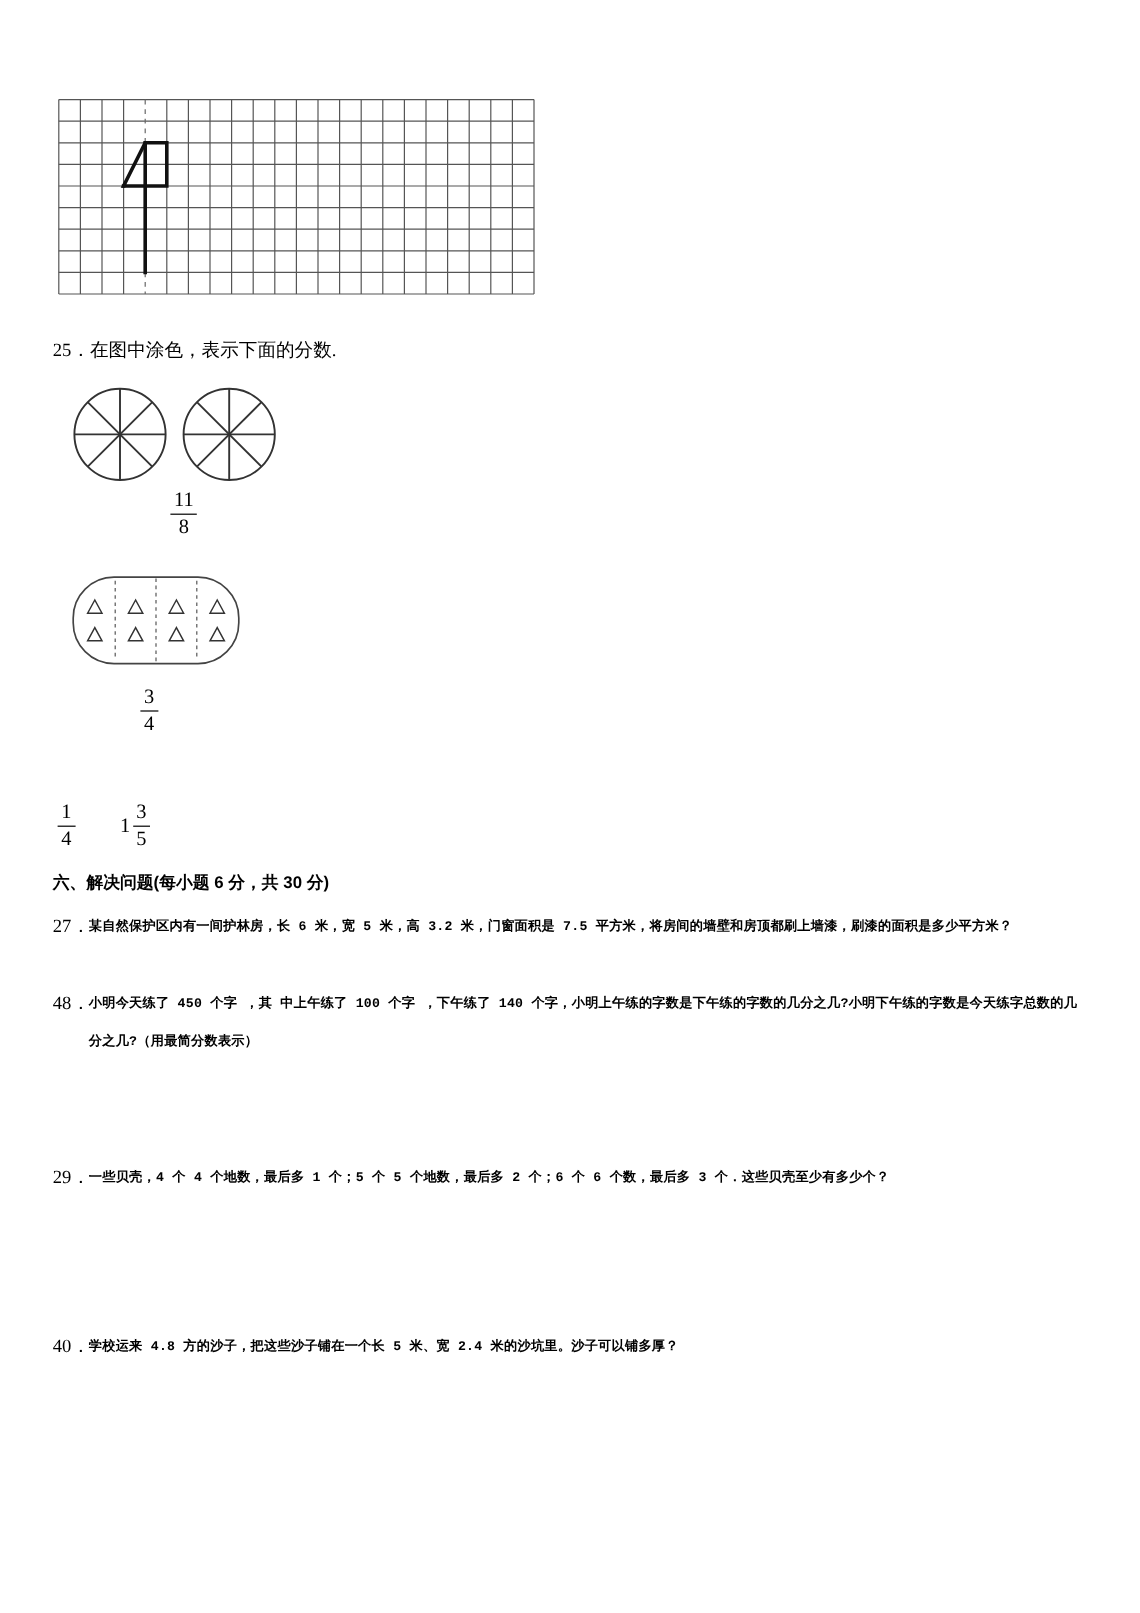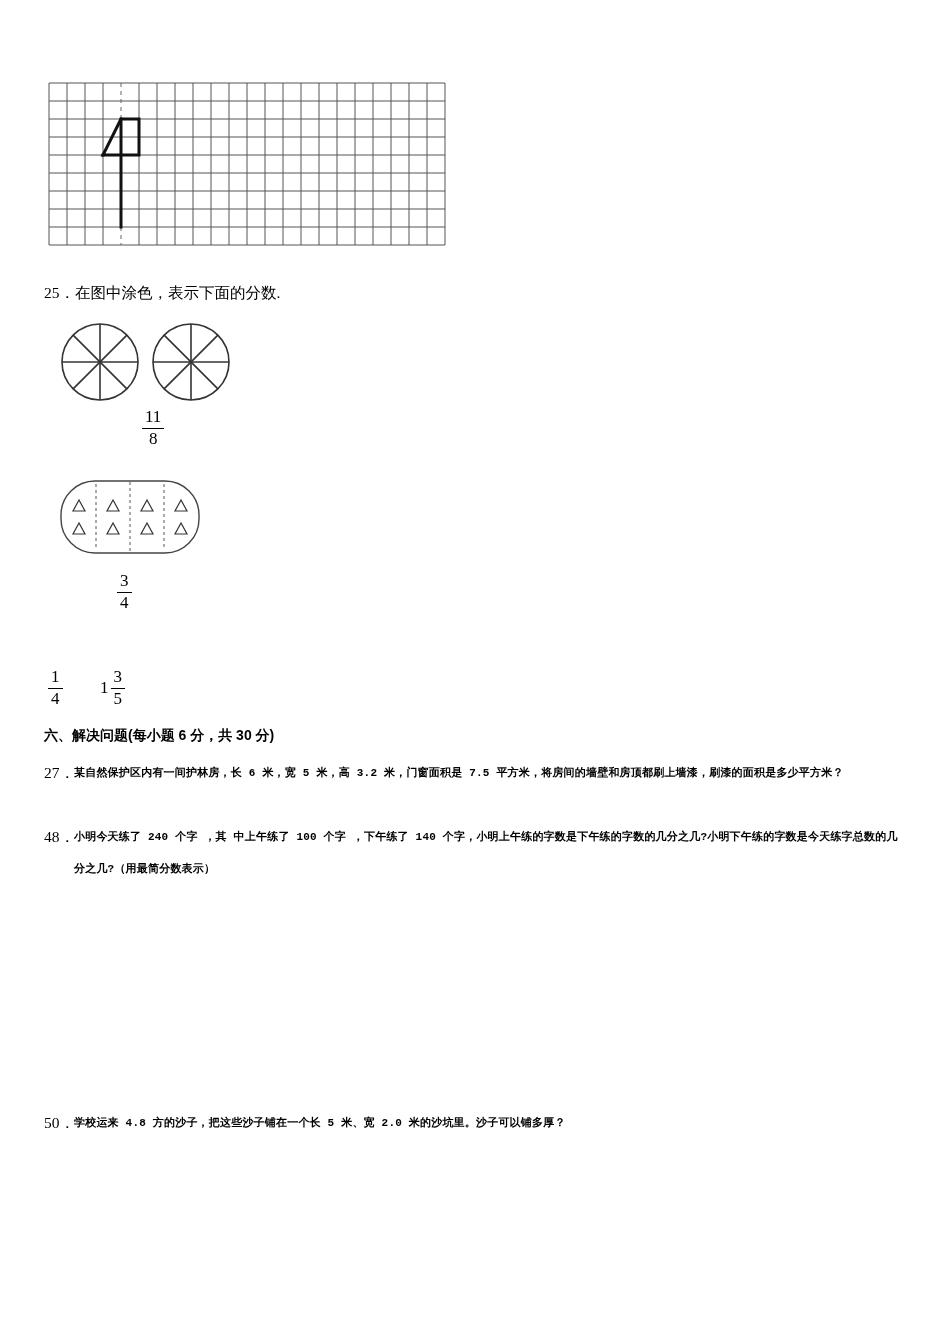--- a/index.html
+++ b/index.html
@@ -252,22 +252,26 @@
 
   <div class="section-head" style="left:44px; top:727px;">六、解决问题(每小题 6 分，共 30 分)</div>
 
   <div class="qtext" style="left:44px; top:757px;">
     <span class="numlabel">27．</span>
     <span class="content">某自然保护区内有一间护林房，长 6 米，宽 5 米，高 3.2 米，门窗面积是 7.5 平方米，将房间的墙壁和房顶都刷上墙漆，刷漆的面积是多少平方米？</span>
   </div>
 
   <div class="qtext" style="left:44px; top:821px;">
     <span class="numlabel">48．</span>
-    <span class="content">小明今天练了 240 个字 ，其 中上午练了 100 个字 ，下午练了 140 个字，小明上午练的字数是下午练的字数的几分之几?小明下午练的字数是今天练字总数的几分之几?（用最简分数表示）</span>
-  </div>
-
+    <span class="content">小明今天练了 450 个字 ，其 中上午练了 100 个字 ，下午练了 140 个字，小明上午练的字数是下午练的字数的几分之几?小明下午练的字数是今天练字总数的几分之几?（用最简分数表示）</span>
+  </div>
+
+  <div class="qtext" style="left:44px; top:966px;">
+    <span class="numlabel">29．</span>
+    <span class="content">一些贝壳，4 个 4 个地数，最后多 1 个；5 个 5 个地数，最后多 2 个；6 个 6 个数，最后多 3 个．这些贝壳至少有多少个？</span>
+  </div>
 
   <div class="qtext" style="left:44px; top:1107px;">
-    <span class="numlabel">50．</span>
-    <span class="content">学校运来 4.8 方的沙子，把这些沙子铺在一个长 5 米、宽 2.0 米的沙坑里。沙子可以铺多厚？</span>
+    <span class="numlabel">40．</span>
+    <span class="content">学校运来 4.8 方的沙子，把这些沙子铺在一个长 5 米、宽 2.4 米的沙坑里。沙子可以铺多厚？</span>
   </div>
 
 </div>
 
 </body></html>

